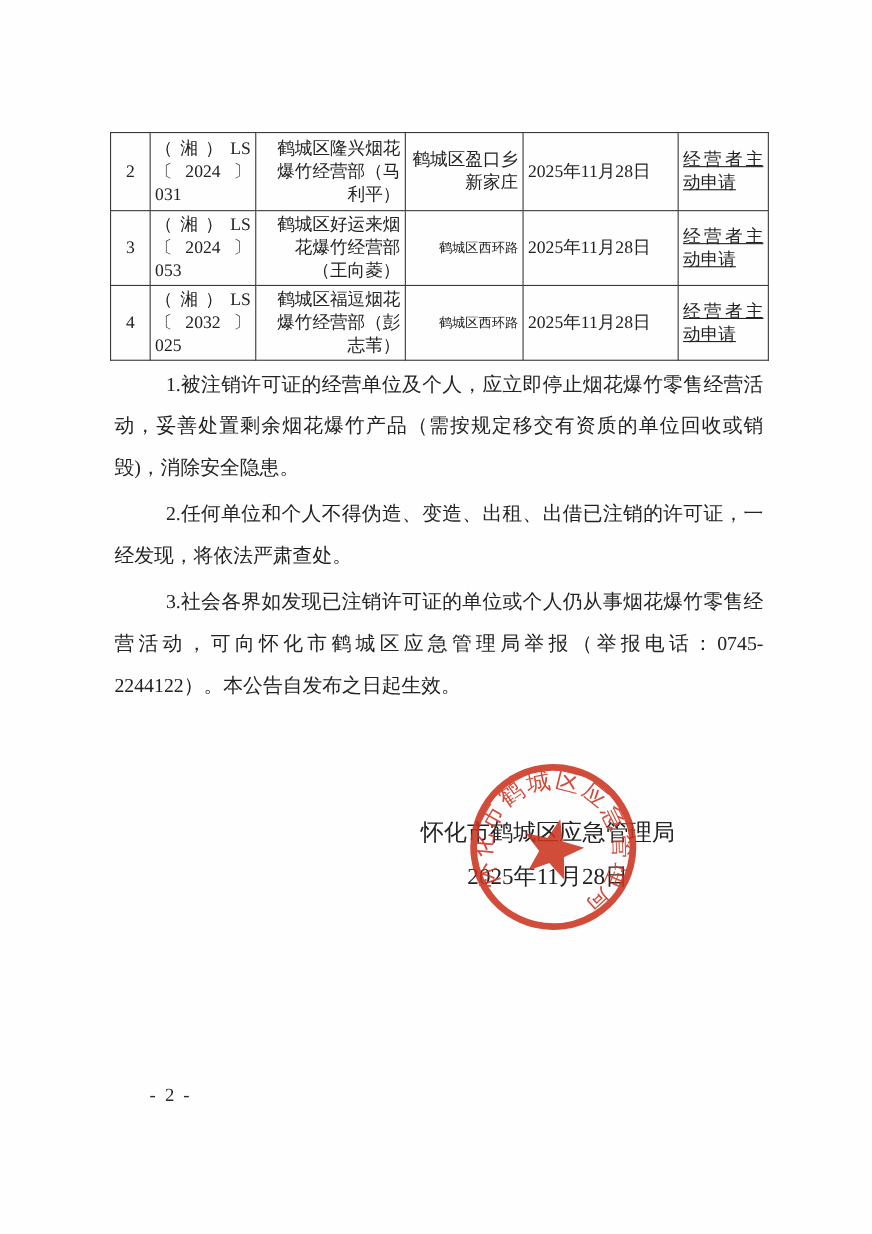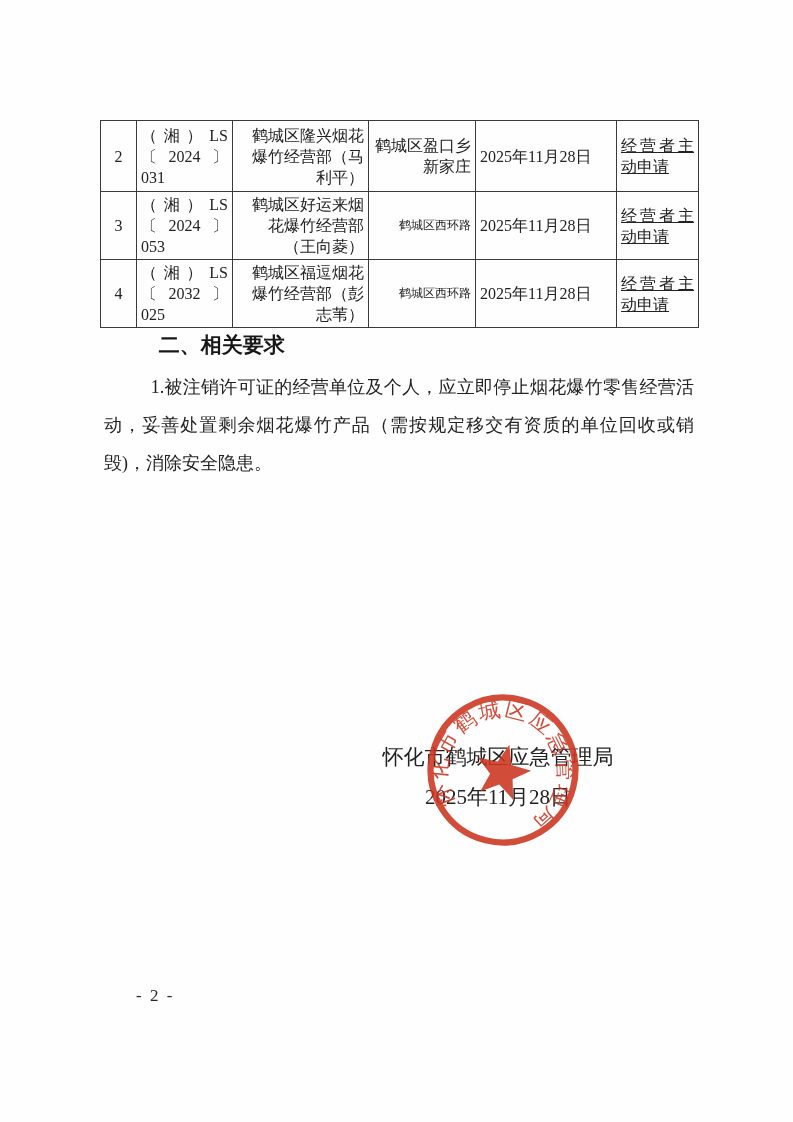--- a/index.html
+++ b/index.html
@@ -143,22 +143,23 @@
           <td class="cell-name">鹤城区福逗烟花爆竹经营部（彭志苇）</td>
           <td class="cell-address small">鹤城区西环路</td>
           <td class="cell-date">2025年11月28日</td>
           <td class="cell-reason">经营者主动申请</td>
         </tr>
       </tbody>
     </table>
   </div>
 
   <div class="body-text">
-    <p class="section-heading">二、相关要求</p>
     <p class="para">1.被注销许可证的经营单位及个人，应立即停止烟花爆竹零售经营活动，妥善处置剩余烟花爆竹产品（需按规定移交有资质的单位回收或销毁)，消除安全隐患。</p>
+    <p class="para">2.任何单位和个人不得伪造、变造、出租、出借已注销的许可证，一经发现，将依法严肃查处。</p>
+    <p class="para">3.社会各界如发现已注销许可证的单位或个人仍从事烟花爆竹零售经营活动，可向怀化市鹤城区应急管理局举报（举报电话：0745-2244122）。本公告自发布之日起生效。</p>
   </div>
 
   <div class="signature">
     <div>怀化市鹤城区应急管理局</div>
     <div>2025年11月28日</div>
   </div>
 
   <div class="seal">
     <svg width="164" height="168" viewBox="0 0 170 170" xmlns="http://www.w3.org/2000/svg">
       <g transform="rotate(14 85 85)">

